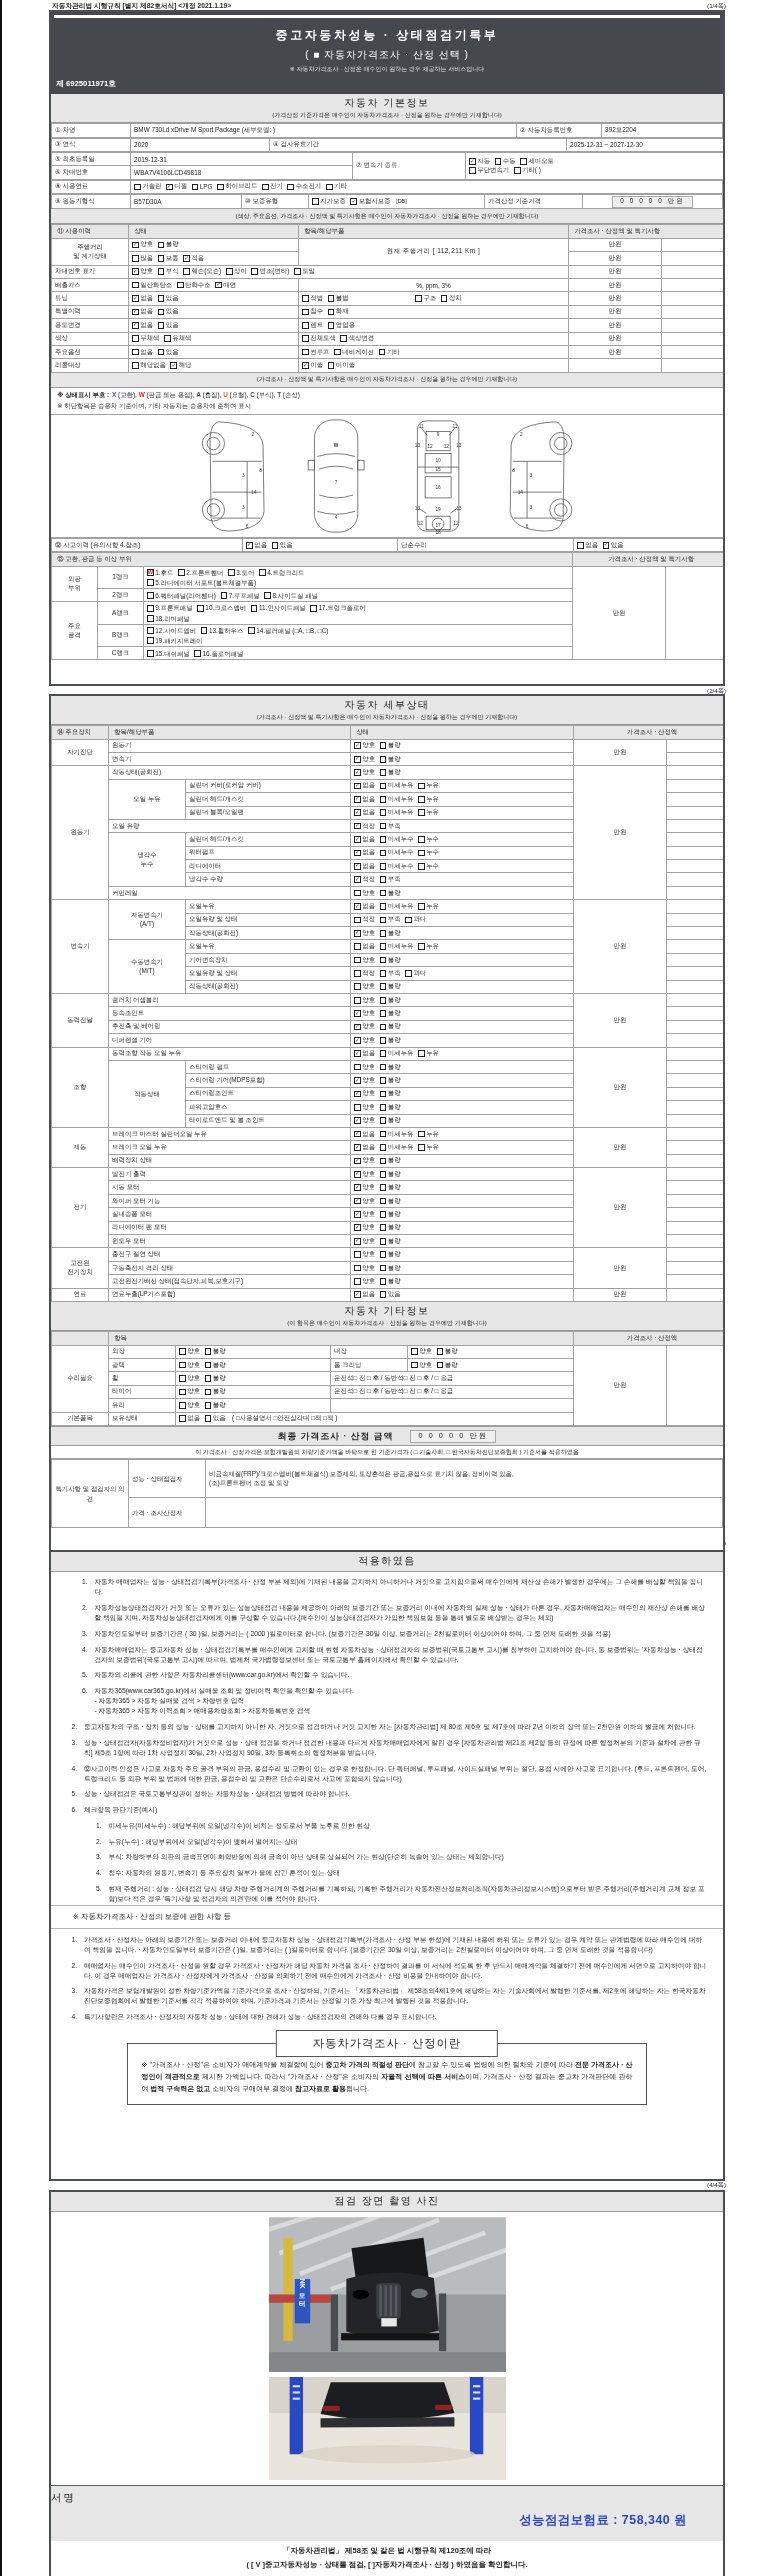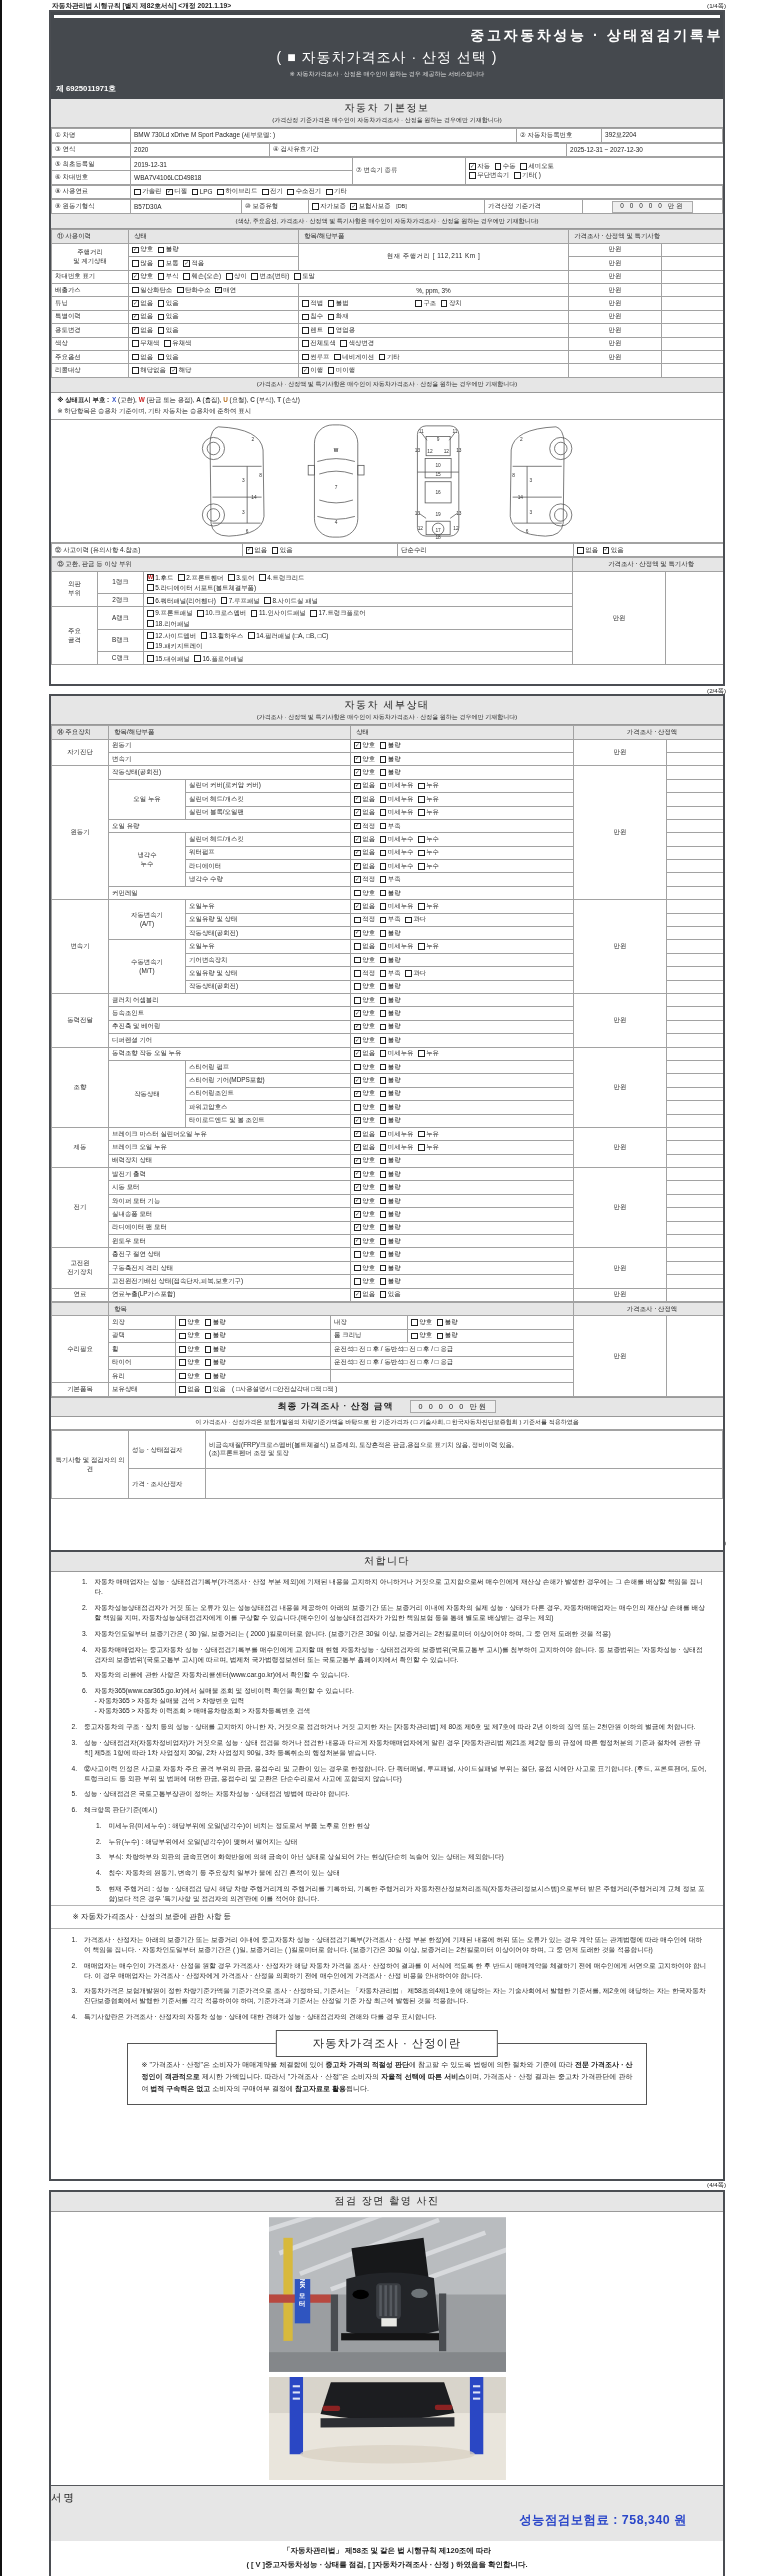--- a/index.html
+++ b/index.html
@@ -9,22 +9,22 @@
 .law{position:absolute;left:52px;top:2.1px;font-size:6.7px;font-weight:bold}
 .marker{position:absolute;right:47px;font-size:6.2px}
 .pbox{position:absolute;left:49px;width:676px;background:#fff;border:2.1px solid #4b4e53;overflow:hidden}
 #box1{top:9.8px;height:676px}
 #box2{top:694px;height:944px}
 #box3{top:1550px;height:631px}
 #box4{top:2190px;height:474px}
 
 .dochead{background:#45494e;color:#fff;padding:2.1px 0 4.1px}
 .strip{height:3.6px;background:#fff;margin:1px 2.6px 8.2px}
-.dochead h1{text-align:right;font-size:14px;letter-spacing:2.6px}
-.dochead .sub{text-align:center;font-size:14px;margin-top:4.6px;letter-spacing:1px}
+.dochead h1{text-align:center;font-size:12px;letter-spacing:2.6px}
+.dochead .sub{text-align:center;font-size:10px;margin-top:4.6px;letter-spacing:1px}
 .dochead .nt{text-align:center;font-size:6px;color:#e3e3e3;margin-top:3.1px}
 .docno{font-size:7.7px;font-weight:bold;margin:4.6px 0 1px 5.2px}
 
 .band{background:#e6e6e6;border-bottom:0.5px solid #999;text-align:center;padding:2.1px 0 2.6px}
 .band .bt{font-size:10px;letter-spacing:1.5px}
 .band .bn{font-size:6px;margin-top:0.5px}
 
 table.grid{border-collapse:collapse;width:100%;table-layout:fixed}
 .grid td,.grid th{border:0.5px solid #a2a2a2;font-size:6.4px;padding:0.5px 3.1px;height:13.4px;vertical-align:middle;overflow:hidden;white-space:nowrap}
 .grid th{background:#e6e6e6;font-weight:normal;text-align:left;padding-left:5.2px}
@@ -1207,20 +1207,24 @@
             </span><span class="cb">
               <span class="bx"></span>
               <span class="lb">있음</span>
             </span></td>
           <td class="price" rowspan="1">만원</td>
           <td></td>
         </tr>
       </tbody>
   </table>
 
+  <div class="band">
+    <div class="bt">자동차 기타정보</div>
+    <div class="bn">(이 항목은 매수인이 자동차가격조사 · 산정을 원하는 경우에만 기재합니다)</div>
+  </div>
   <table class="grid">
     <colgroup>
         <col style="width:57px">
         <col style="width:67px">
         <col style="width:155px">
         <col style="width:77px">
         <col style="width:166px">
         <col style="width:93px">
         <col style="width:62px">
       </colgroup>
@@ -1340,21 +1344,21 @@
     <tr style="height:30px">
       <td class="wrap" style="height:30px;white-space:normal">가격 · 조사산정자</td>
       <td style="height:30px"></td>
     </tr>
   </tbody>
     </table>
 </div>
 
 <div class="pbox" id="box3">
   <div class="band">
-    <div class="bt">처합니다</div>
+    <div class="bt">적용하였음</div>
   </div>
   <div id="notices-list">
       <div class="nitem ind1">
         <span class="num">1.</span>
         <span class="txt">자동차 매매업자는 성능 · 상태점검기록부(가격조사 · 산정 부분 제외)에 기재된 내용을 고지하지 아니하거나 거짓으로 고지함으로써 매수인에게 재산상 손해가 발생한 경우에는 그 손해를 배상할 책임을 집니다.</span>
       </div>
       <div class="nitem ind1">
         <span class="num">2.</span>
         <span class="txt">자동차성능상태점검자가 거짓 또는 오류가 있는 성능상태점검 내용을 제공하여 아래의 보증기간 또는 보증거리 이내에 자동차의 실제 성능 · 상태가 다른 경우, 자동차매매업자는 매수인의 재산상 손해를 배상할 책임을 지며, 자동차성능상태점검자에게 이를 구상할 수 있습니다.(매수인이 성능상태점검자가 가입한 책임보험 등을 통해 별도로 배상받는 경우는 제외)</span>
       </div>

